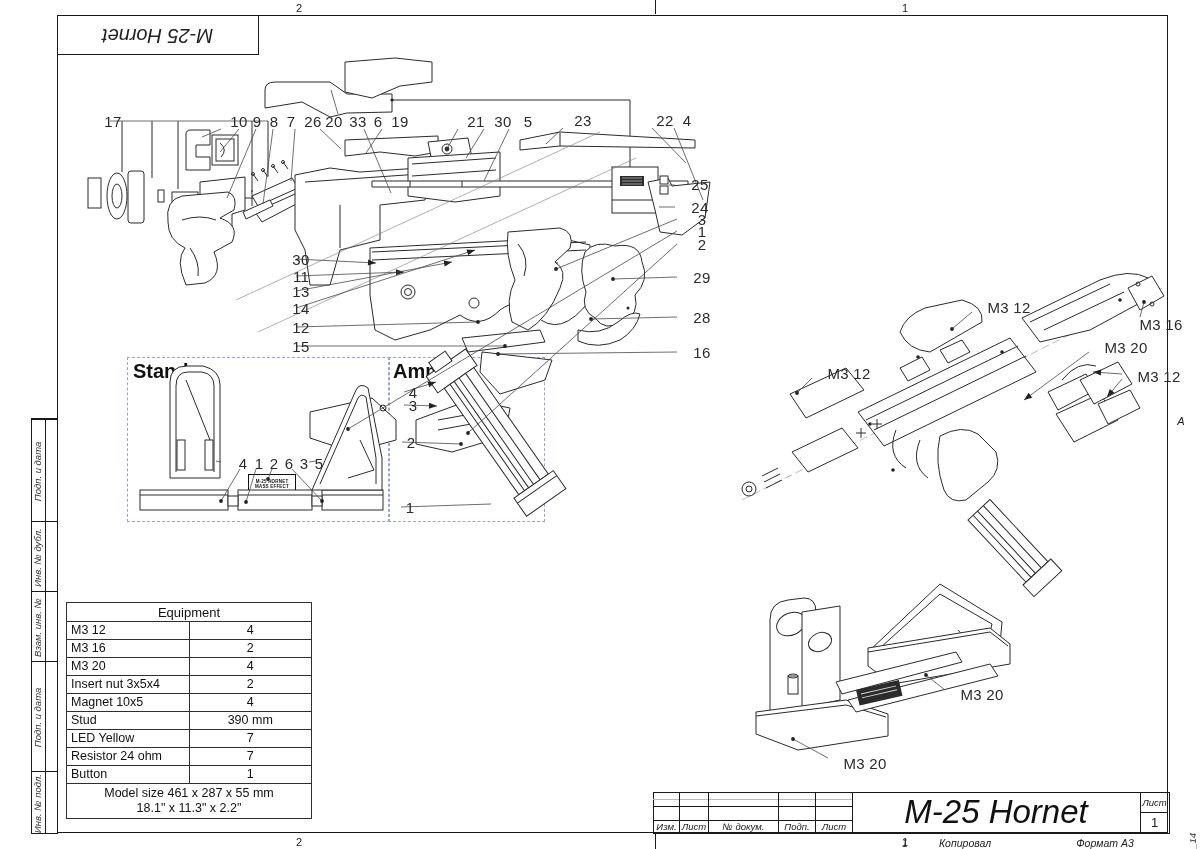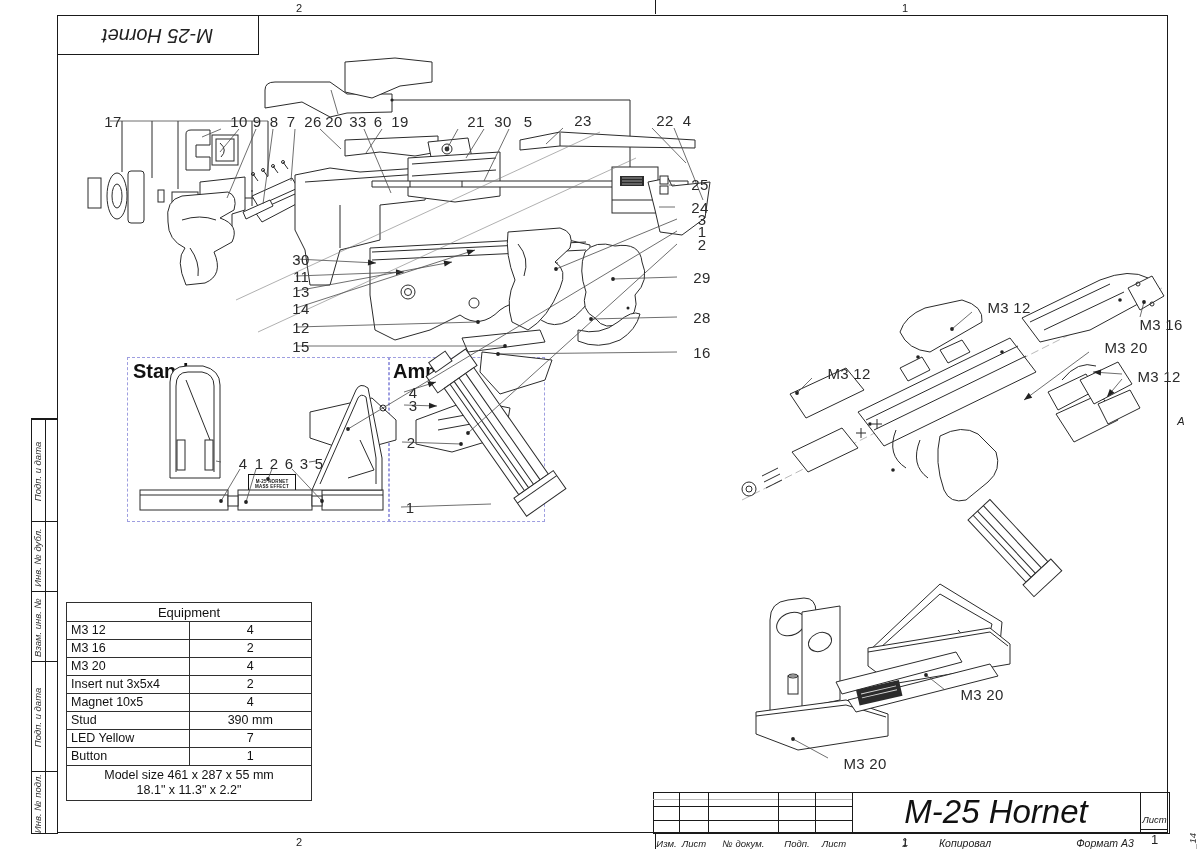--- a/index.html
+++ b/index.html
@@ -33,21 +33,21 @@
   #equip{left:66px;top:602px;width:246px;border-collapse:collapse;table-layout:fixed;
      font-size:12.5px;color:#111;}
   #equip td,#equip th{border:1px solid #2f2f2f;padding:0 4px;font-weight:normal;height:17px;line-height:15px;}
   #equip .hdr{text-align:center;font-size:13px;height:18px;}
   #equip .val{text-align:center;}
   #equip .ftr{text-align:center;height:34px;line-height:15px;font-size:12.5px;}
   #equip{border:1.6px solid #1a1a1a;}
   
   .tb-line{background:#1a1a1a;}
   .tb-cell{position:absolute;display:flex;align-items:center;justify-content:center;
-     font-style:italic;font-size:9.5px;color:#222;margin-top:17px;}
+     font-style:italic;font-size:9.5px;color:#222;}
   #tb-title{left:852px;top:792px;width:288px;height:40px;display:flex;align-items:center;justify-content:center;
      font-style:italic;font-size:33px;color:#111;}
   #tb-sheetnum{font-style:normal;font-size:13px;}
   .footnote{font-style:italic;font-size:10.5px;color:#222;transform:translate(-50%,0);white-space:nowrap;}
   #file-label{right:2px;top:755px;height:78px;display:flex;align-items:flex-end;}
   #file-label span{transform:rotate(-90deg);transform-origin:right bottom;font-style:italic;
      font-size:9.5px;color:#333;white-space:nowrap;}
   
   #plaque{left:248px;top:474px;width:46px;height:20px;border:1.1px solid #111;
      display:flex;flex-direction:column;align-items:center;justify-content:center;line-height:4.6px;}
@@ -142,20 +142,24 @@
       <tr>
         <td style="width:123px">Magnet 10x5</td>
         <td class="val">4</td>
       </tr>
       <tr>
         <td style="width:123px">Stud</td>
         <td class="val">390 mm</td>
       </tr>
       <tr>
         <td style="width:123px">LED Yellow</td>
+        <td class="val">7</td>
+      </tr>
+      <tr>
+        <td style="width:123px">Resistor 24 ohm</td>
         <td class="val">7</td>
       </tr>
       <tr>
         <td style="width:123px">Button</td>
         <td class="val">1</td>
       </tr>
     </tbody>
   <tfoot>
       <tr>
         <td class="ftr" colspan="2">

